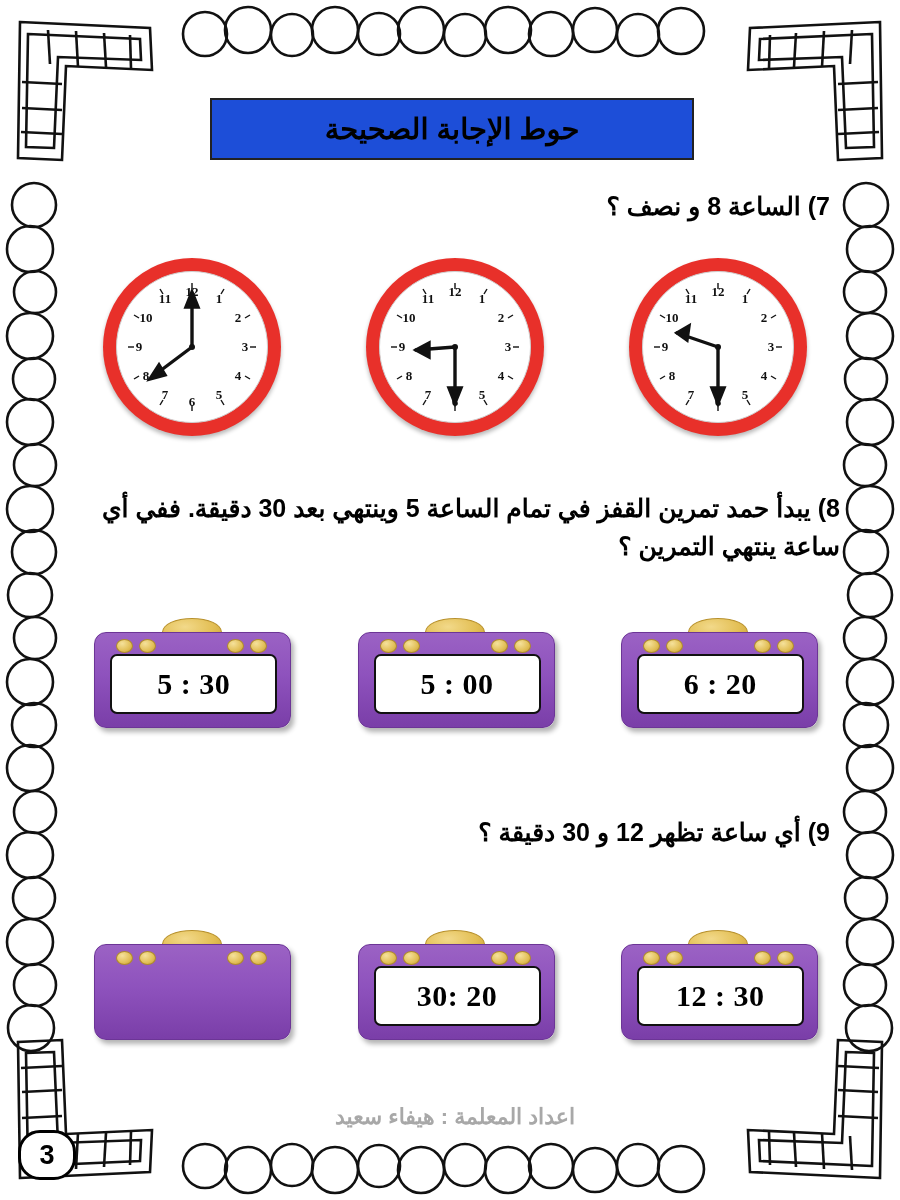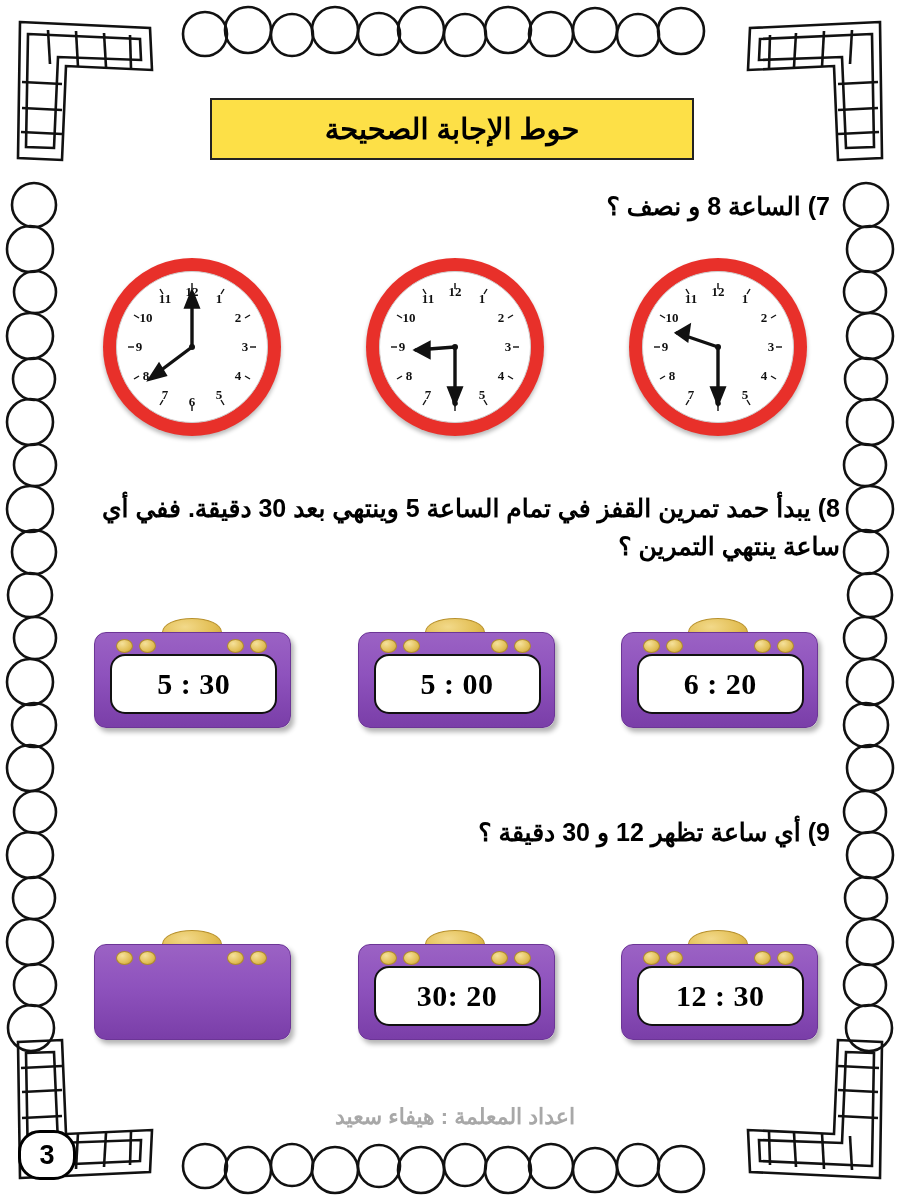--- a/index.html
+++ b/index.html
@@ -32,21 +32,21 @@
     height: 1130px;
   }
 
   .title-box {
     position: absolute;
     left: 150px;
     top: 68px;
     width: 480px;
     height: 58px;
     border: 2px solid #222;
-    background: #fde047;
+    background: #1d4ed8;
     display: flex;
     align-items: center;
     justify-content: center;
   }
   .title-box .title-text {
     font-size: 29px;
     font-weight: bold;
     color: #000;
     letter-spacing: 0;
   }
@@ -151,21 +151,21 @@
   .digital .dot.r1 { right: 45px; }
   .digital .dot.r2 { right: 22px; }
   .digital .screen {
     position: absolute;
     left: 16px;
     top: 36px;
     width: 163px;
     height: 56px;
     background: #ffffff;
     border: 2px solid #111;
-    border-radius: 15px;
+    border-radius: 7px;
     display: flex;
     align-items: center;
     justify-content: center;
   }
   .digital .screen .time {
     font-family: "Liberation Serif", serif;
     font-size: 30px;
     font-weight: bold;
     color: #000;
     direction: ltr;

